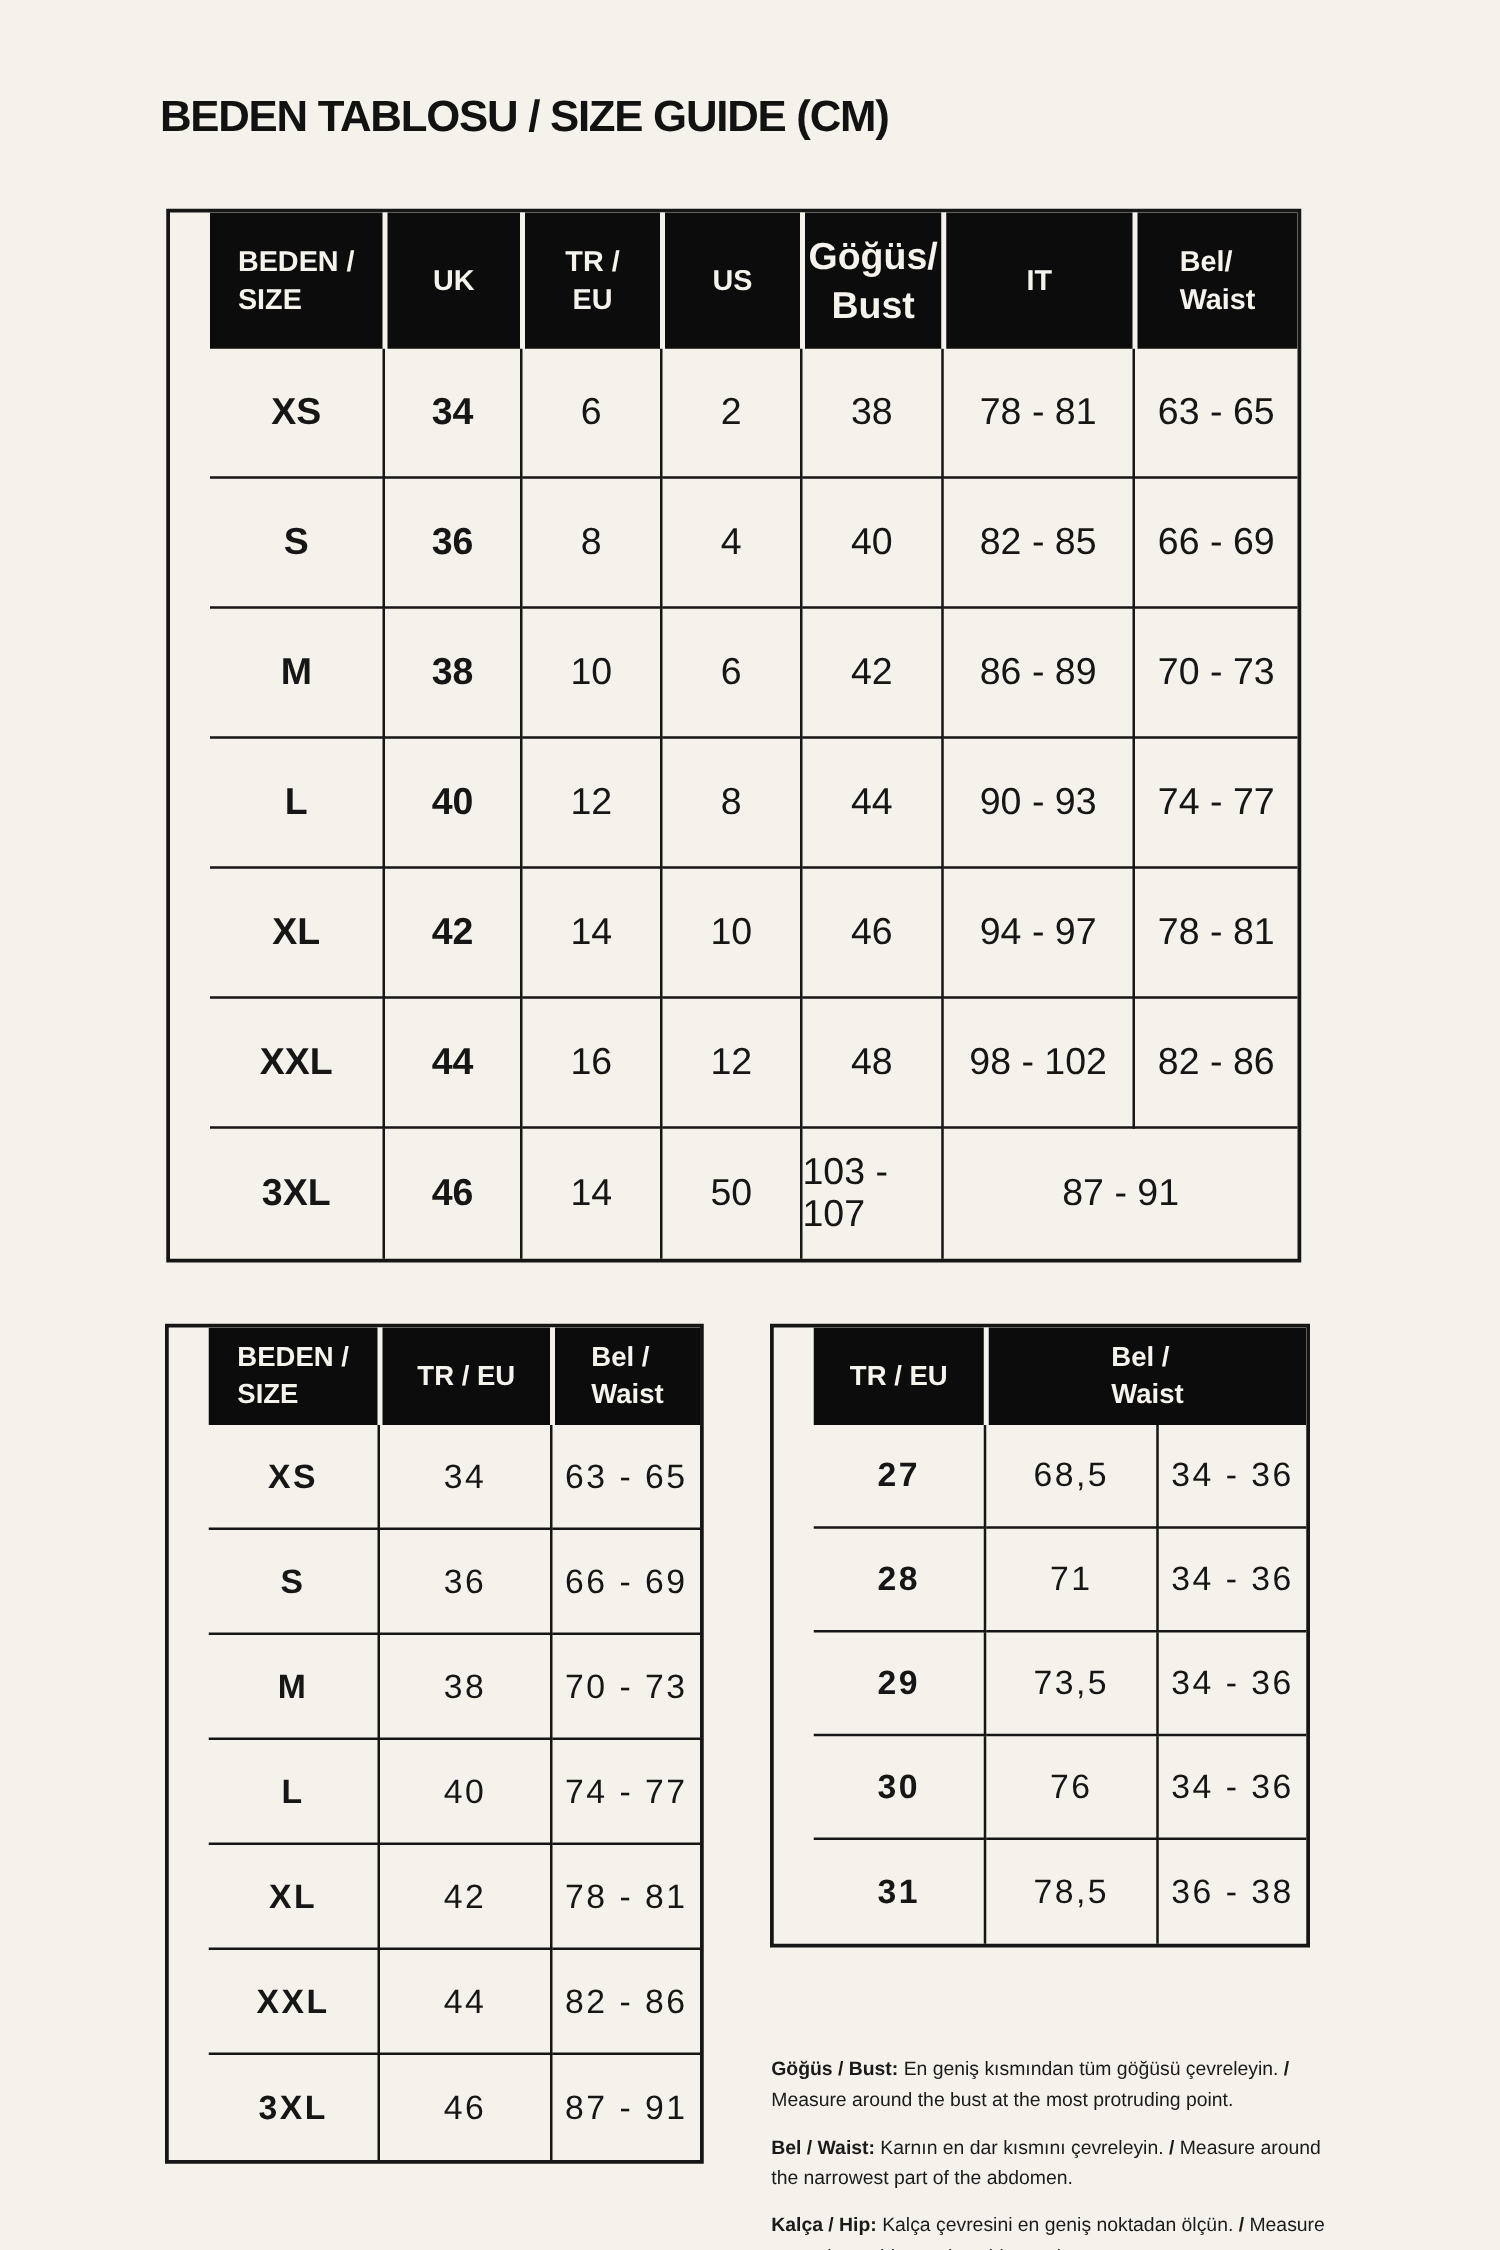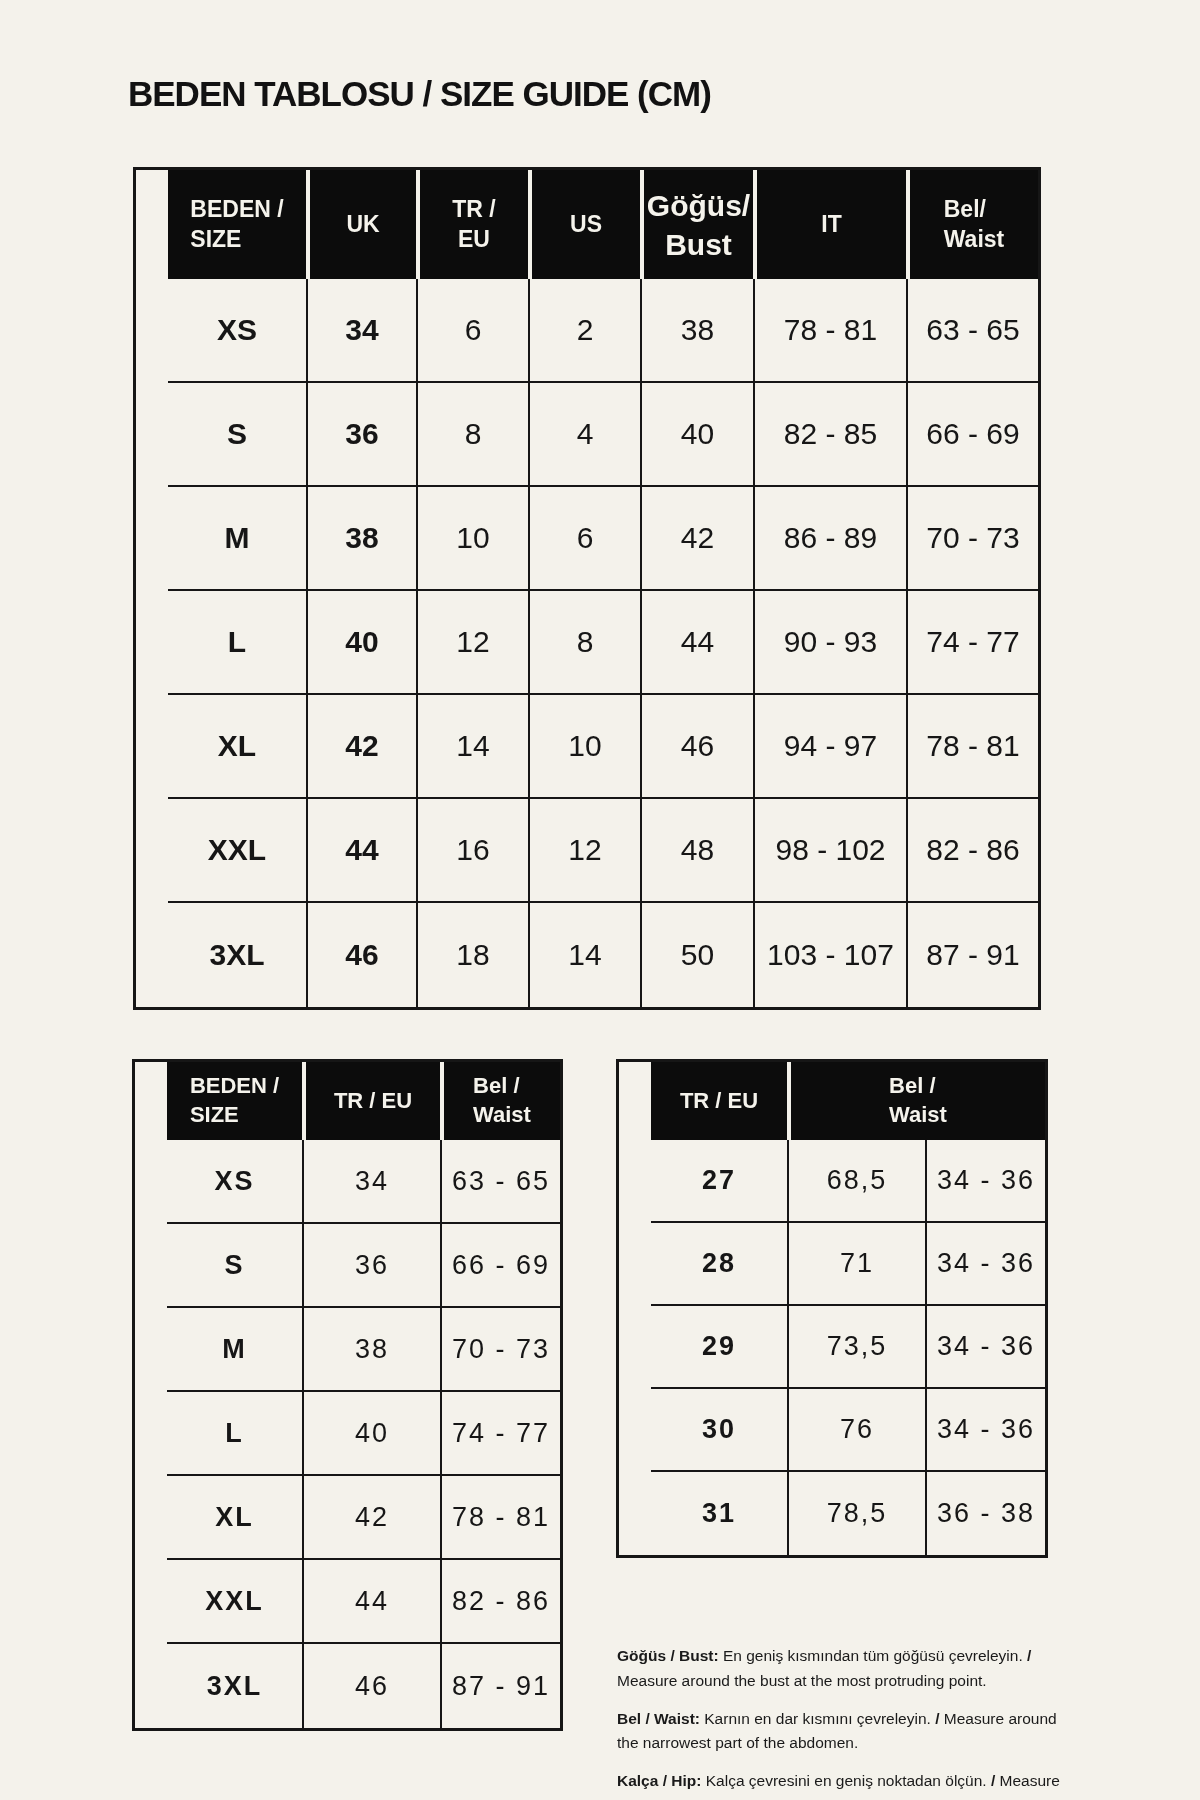--- a/index.html
+++ b/index.html
@@ -167,21 +167,20 @@
         <div class="td">44</div>
         <div class="td">16</div>
         <div class="td">12</div>
         <div class="td">48</div>
         <div class="td">98 - 102</div>
         <div class="td">82 - 86</div>
       </div>
       <div class="tr">
         <div class="td">3XL</div>
         <div class="td">46</div>
-        <div class="td">18</div>
         <div class="td">14</div>
         <div class="td">50</div>
         <div class="td">103 - 107</div>
         <div class="td">87 - 91</div>
       </div>
     </div>
 </div>
 
 <div class="tbl t-sub t-left">
   <div class="thead">

